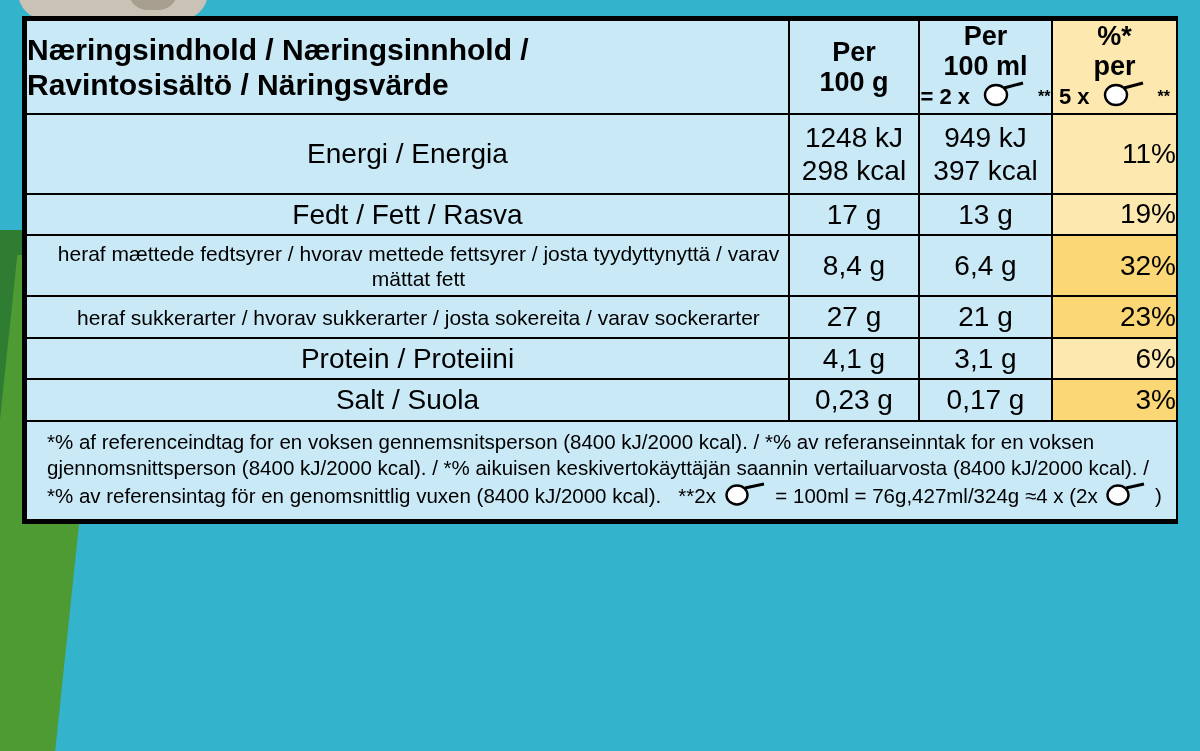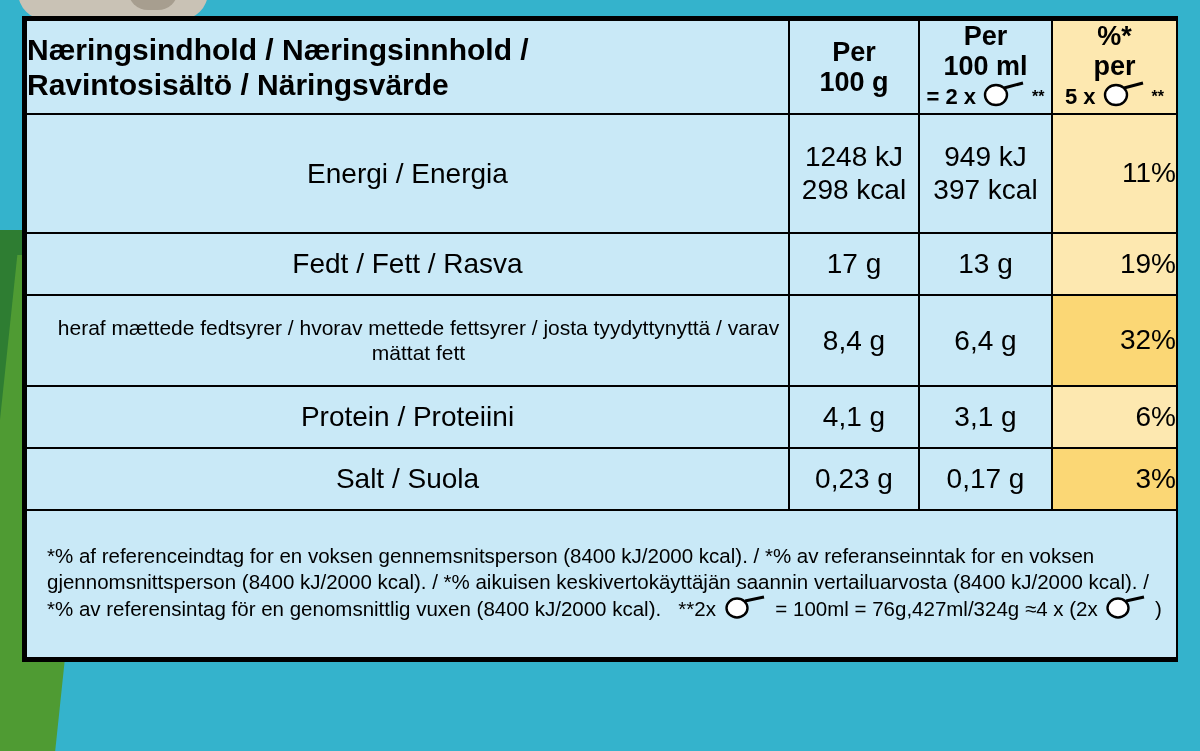--- a/index.html
+++ b/index.html
@@ -73,21 +73,21 @@
     background: #a79e8f;
     border-radius: 0 0 20px 20px;
   }
 
   
   .panel {
     position: absolute;
     left: 22px;
     top: 16px;
     width: 1156px;
-    height: 646px;
+    height: 508px;
     background: #c9e9f7;
     border: 3px solid #000;
     box-sizing: border-box;
   }
   table.nutrition {
     width: 100%;
     height: 100%;
     border-collapse: collapse;
     table-layout: fixed;
     color: #000;
@@ -117,21 +117,21 @@
     text-align: center;
     padding: 6px 2px;
   }
   .hdr-pct {
     background: #fde8b0 !important;
   }
   .spoon-line {
     display: flex;
     align-items: center;
     justify-content: center;
-    gap: 4px;
+    gap: 10px;
     font-size: 22px;
     font-weight: bold;
     white-space: nowrap;
   }
   .spoon-line .eq { font-size: 22px; }
   .stars { font-size: 16px; vertical-align: super; }
 
   .row-label {
     font-size: 28px;
     padding: 6px 0 6px 14px;
@@ -249,20 +249,26 @@
           <td class="val">13 g</td>
           <td class="pct light">19%</td>
         </tr>
         <tr>
           <td class="row-label sub">heraf mættede fedtsyrer / hvorav mettede fettsyrer / josta tyydyttynyttä / varav mättat fett</td>
           <td class="val">8,4 g</td>
           <td class="val">6,4 g</td>
           <td class="pct">32%</td>
         </tr>
         <tr>
+          <td class="row-label sub">heraf sukkerarter / hvorav sukkerarter / josta sokereita / varav sockerarter</td>
+          <td class="val">27 g</td>
+          <td class="val">21 g</td>
+          <td class="pct">23%</td>
+        </tr>
+        <tr>
           <td class="row-label">Protein / Proteiini</td>
           <td class="val">4,1 g</td>
           <td class="val">3,1 g</td>
           <td class="pct light">6%</td>
         </tr>
         <tr>
           <td class="row-label">Salt / Suola</td>
           <td class="val">0,23 g</td>
           <td class="val">0,17 g</td>
           <td class="pct">3%</td>

